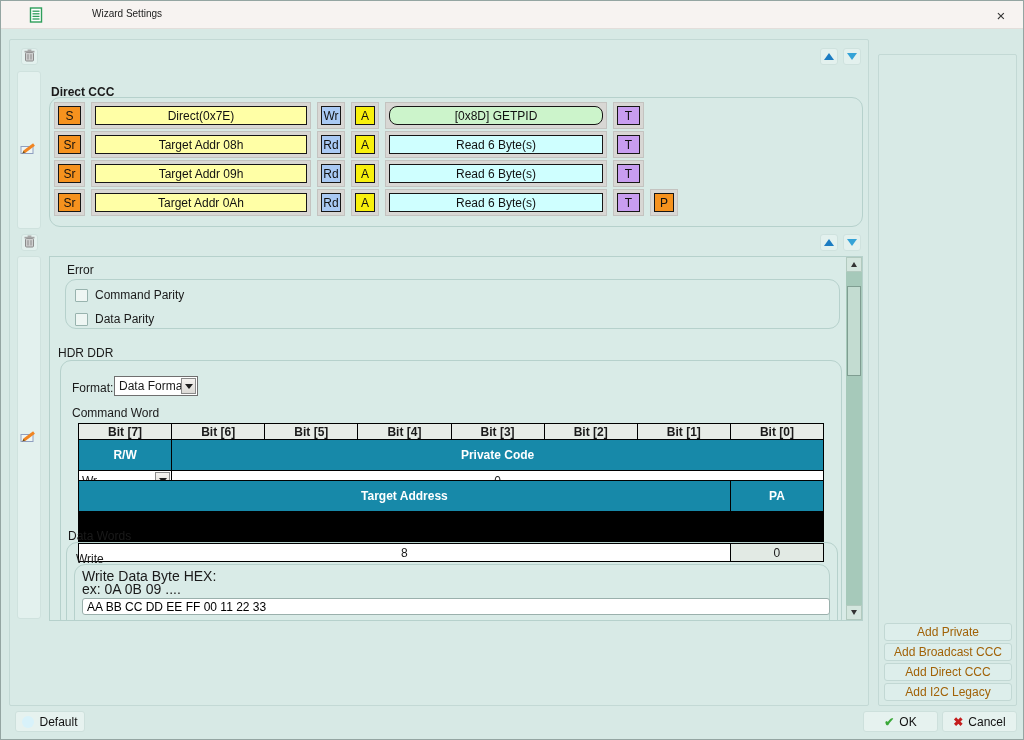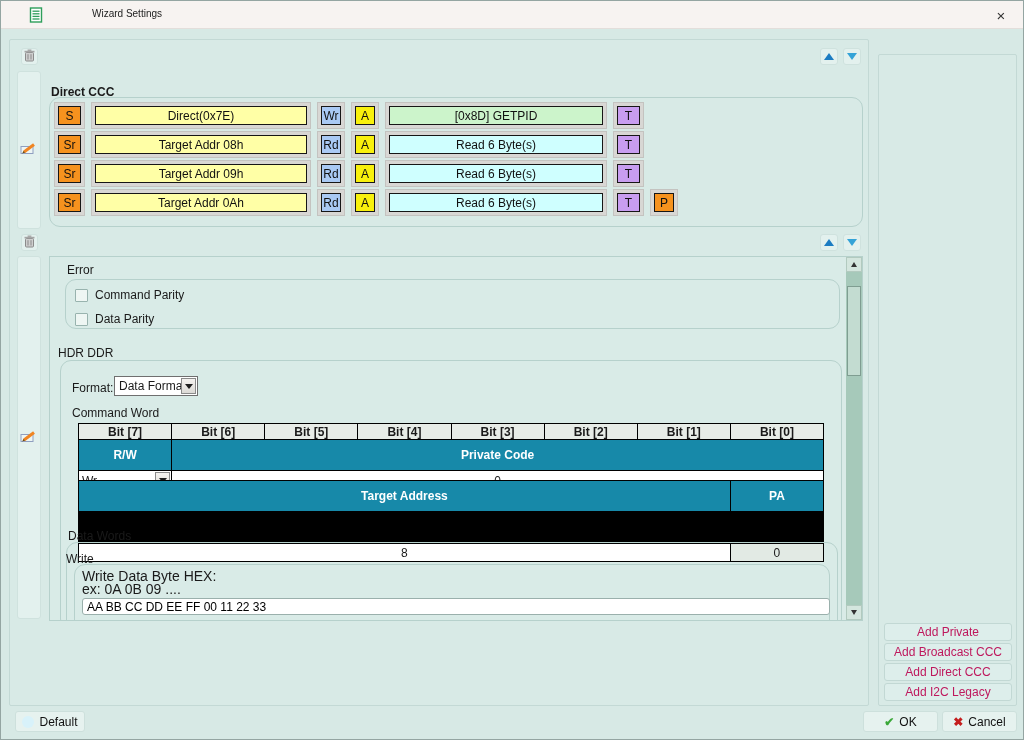--- a/index.html
+++ b/index.html
@@ -30,21 +30,21 @@
 
   
   .ccc-rows { position:absolute; left:53px; top:101px; }
   .ccc-row { display:flex; gap:6px; margin-bottom:2px; height:27px; }
   .cframe { background:#d8d7d4; border:1px solid #c4c3c0; padding:3px; flex:none; }
   .ccell { height:100%; width:100%; border:1px solid #161616; display:flex; align-items:center; justify-content:center; font-size:12px; color:#111; }
   .k-start { width:31px; }   .k-start .ccell { background:#f6921e; }
   .k-addr { width:220px; }   .k-addr .ccell { background:#ffffa6; }
   .k-rw { width:28px; }      .k-rw .ccell { background:#a9c9f4; }
   .k-ack { width:28px; }     .k-ack .ccell { background:#f8f00c; }
-  .k-ccc { width:222px; }    .k-ccc .ccell { background:#ccf4cb; }
+  .k-ccc { width:222px; }    .k-ccc .ccell { background:#ccf4cb;border-radius:8px; }
   .k-read { width:222px; }   .k-read .ccell { background:#cfffff; }
   .k-stop { width:31px; }    .k-stop .ccell { background:#c89df0; }
   .k-stop-p { width:28px; }  .k-stop-p .ccell { background:#f6921e; }
 
   
   .scrollarea { position:absolute; left:48px; top:255px; width:814px; height:365px; border:1px solid #b6d1cc; background:#d9ebe7; overflow:hidden; }
 
   .cb-row { display:flex; align-items:center; gap:7px; margin-bottom:10px; }
   .checkbox { width:13px; height:13px; background:#eef6f3; border:1px solid #98b3ae; border-radius:1px; flex:none; }
   .cb-label { font-size:12px; }
@@ -73,21 +73,21 @@
   
   .vscroll { position:absolute; right:0; top:0; width:16px; height:100%; background:#a6c9ba; display:flex; flex-direction:column; }
   .sb-btn { height:15px; background:#d4e6de; border:1px solid #b2cabf; display:flex; align-items:center; justify-content:center; cursor:pointer; flex:none; }
   .sb-track { position:relative; flex:1; }
   .sb-thumb { position:absolute; left:1px; right:1px; top:14px; height:90px; background:#c3dcd1; border:1px solid #7f9d91; cursor:grab; }
   .tri-xs-up { width:0; height:0; border-left:3.5px solid transparent; border-right:3.5px solid transparent; border-bottom:5px solid #333; }
   .tri-xs-down { width:0; height:0; border-left:3.5px solid transparent; border-right:3.5px solid transparent; border-top:5px solid #333; }
 
   
   .add-buttons { position:absolute; left:5px; bottom:4px; width:128px; display:flex; flex-direction:column; gap:2px; }
-  .add-btn { height:18px; background:#ddeeeb; border:1px solid #c2d8d4; border-radius:3px; font-size:12px; font-family:"Liberation Sans",sans-serif; cursor:pointer; color:#be185d; }
+  .add-btn { height:18px; background:#ddeeeb; border:1px solid #c2d8d4; border-radius:3px; font-size:12px; font-family:"Liberation Sans",sans-serif; cursor:pointer; color:#a16207; }
 
   
   .footer-btn { position:absolute; height:21px; background:#e6f2ef; border:1px solid #cde0dc; border-radius:3px; font-size:12px; font-family:"Liberation Sans",sans-serif; cursor:pointer; display:flex; align-items:center; justify-content:center; gap:5px; color:#111; }
   .def-icon { width:12px; height:12px; border-radius:50%; background:#d8f2fa; border:2px solid #7accе6; border-color:#7acce6; flex:none; }
   .ok-glyph { color:#3aa838; font-weight:bold; font-size:12px; }
   .cancel-glyph { color:#c41e1e; font-weight:bold; font-size:12px; }
 </style>
 </head>
 <body>
 
@@ -313,21 +313,21 @@
       </div>
       <div class="cwrow">
         <div class="cwcell field-sm s7">8</div>
         <div class="cwcell pa-val">0</div>
       </div>
     </div>
 
     <span class="group-label" style="left:18px; top:272px;">Data Words</span>
     <div class="group-box" style="left:16px; top:285px; width:772px; height:110px;"></div>
 
-    <span class="group-label" style="left:16px; top:295px;text-align:center;">Write</span>
+    <span class="group-label" style="left:26px; top:295px;text-align:center;">Write</span>
     <div class="group-box" style="left:24px; top:307px; width:756px; height:85px;"></div>
 
     <span class="hint" style="left:32px; top:313px;">Write Data Byte HEX:</span>
     <span class="hint" style="left:32px; top:326px;">ex: 0A 0B 09 ....</span>
     <input class="hexinput" style="left: 32px; top: 341px; width: 748px;" value="AA BB CC DD EE FF 00 11 22 33">
 
     <div class="vscroll">
       <div class="sb-btn">
           <span class="tri-xs-up"></span>
         </div>

